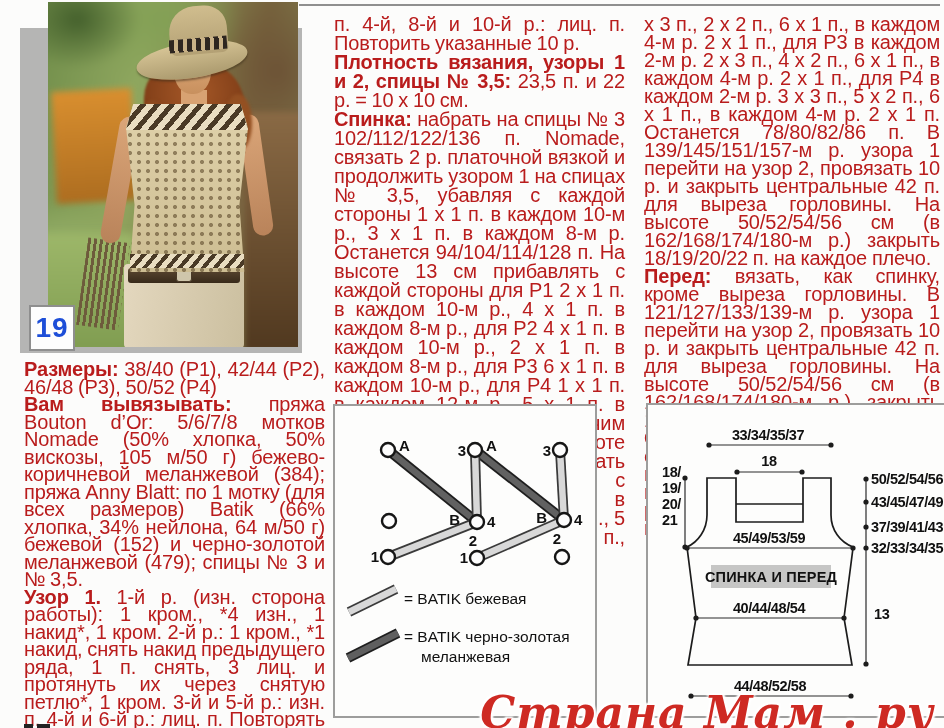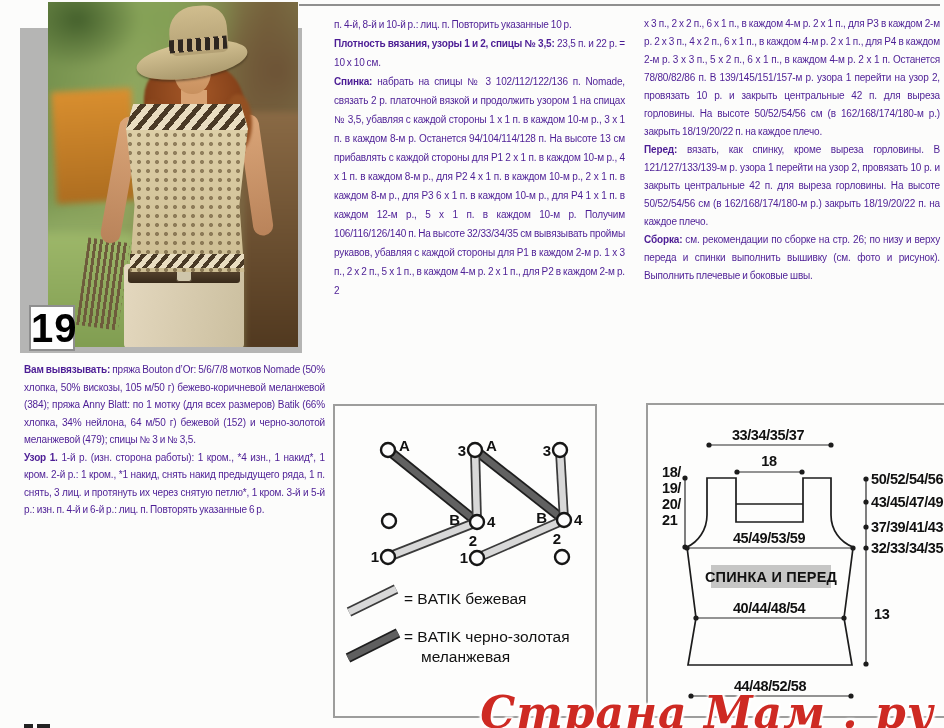--- a/index.html
+++ b/index.html
@@ -4,22 +4,22 @@
 <style>
   html,body{margin:0;padding:0;}
   body{
     width:944px;height:728px;position:relative;overflow:hidden;
     background:#fcfcfb;
     font-family:"Liberation Sans", sans-serif;
     color:#141414;
   }
   .abs{position:absolute;}
   
-  .col{position:absolute;font-size:10px;letter-spacing:-0.15px;word-spacing:-0.6px;
-       text-align:justify;color:#4c1d95;}
+  .col{position:absolute;font-size:20px;letter-spacing:-0.15px;word-spacing:-0.6px;
+       text-align:justify;color:#b91c1c;}
   .col p{margin:0;}
   .col b{font-weight:bold;}
   #col-left{left:24px;top:361px;width:301px;line-height:17.5px;}
   #col-mid{left:334px;top:15px;width:291px;line-height:19px;}
   #col-right{left:644px;top:15px;width:296px;line-height:18px;}
   
   #top-rule{left:299px;top:4px;width:641px;height:2px;background:#8f8f8f;}
   
   #photo-mat{left:20px;top:28px;width:282px;height:325px;background:#b5b5b4;}
   #photo{left:48px;top:2px;width:250px;height:345px;overflow:hidden;background:#7e8f55;}
@@ -71,21 +71,21 @@
   .jeans{left:76px;top:262px;width:120px;height:84px;border-radius:4px;
     background:linear-gradient(100deg,#e4d8bf,#cbbf9f);}
   .belt{left:80px;top:266px;width:112px;height:15px;border-radius:3px;
     background:linear-gradient(#5c4832,#382a1a);}
   .buckle{left:128px;top:267px;width:16px;height:13px;border-radius:3px;
     background:#cfc6ab;border:1px solid #4a3a28;box-sizing:border-box;}
   .fringe{left:34px;top:238px;width:42px;height:88px;transform:rotate(8deg);
     background:repeating-linear-gradient(90deg,#6e5b3c 0 3px, rgba(0,0,0,0) 3px 6px);}
   #badge-19{left:29px;top:305px;width:46px;height:46px;background:#fdfdfd;
     border:2px solid #8e8e8e;box-sizing:border-box;
-    font-size:40px;font-weight:bold;color:#000000;text-align:center;line-height:42px;
+    font-size:28px;font-weight:bold;color:#1d4ed8;text-align:center;line-height:42px;
     letter-spacing:1px;}
   
   .dbox{position:absolute;border:2px solid #9d9d9c;box-sizing:border-box;background:#fdfdfc;}
   #embroidery-box{left:333px;top:404px;width:264px;height:314px;}
   #schematic-box{left:646px;top:403px;width:312px;height:315px;}
   svg{display:block;}
   svg text{font-family:"Liberation Sans", sans-serif;fill:#111;}
   .dia-label{font-size:15px;font-weight:bold;}
   .legend-text{font-size:15.5px;}
   .m-label{font-size:14.5px;font-weight:bold;letter-spacing:-0.4px;}
@@ -121,20 +121,21 @@
   <div class="abs tank"></div>
   <div class="abs yoke"></div>
   <div class="abs tank-hem"></div>
   <div class="abs hat-brim"></div>
   <div class="abs hat-crown"></div>
   <div class="abs hat-band"></div>
 </div>
 <div class="abs" id="badge-19">19</div>
 
 <div class="col" id="col-left">
+  <p><b>Размеры:</b><span> 38/40 (Р1), 42/44 (Р2), 46/48 (Р3), 50/52 (Р4)</span></p>
   <p><b>Вам вывязывать:</b><span> пряжа Bouton d’Or: 5/6/7/8 мотков Nomade (50% хлопка, 50% вискозы, 105 м/50 г) бежево-коричневой меланжевой (384); пряжа Anny Blatt: по 1 мотку (для всех размеров) Batik (66% хлопка, 34% нейлона, 64 м/50 г) бежевой (152) и черно-золотой меланжевой (479); спицы № 3 и № 3,5.</span></p>
   <p><b>Узор 1.</b><span> 1-й р. (изн. сторона работы): 1 кром., *4 изн., 1 накид*, 1 кром. 2-й р.: 1 кром., *1 накид, снять накид предыдущего ряда, 1 п. снять, 3 лиц. и протянуть их через снятую петлю*, 1 кром. 3-й и 5-й р.: изн. п. 4-й и 6-й р.: лиц. п. Повторять указанные 6 р.</span></p>
 </div>
 
 <div class="col" id="col-mid">
   <p><span>п. 4-й, 8-й и 10-й р.: лиц. п. Повторить указанные 10 р.</span></p>
   <p><b>Плотность вязания, узоры 1 и 2, спицы № 3,5:</b><span> 23,5 п. и 22 р. = 10 х 10 см.</span></p>
   <p><b>Спинка:</b><span> набрать на спицы № 3 102/112/122/136 п. Nomade, связать 2 р. платочной вязкой и продолжить узором 1 на спицах № 3,5, убавляя с каждой стороны 1 х 1 п. в каждом 10-м р., 3 х 1 п. в каждом 8-м р. Останется 94/104/114/128 п. На высоте 13 см прибавлять с каждой стороны для Р1 2 х 1 п. в каждом 10-м р., 4 х 1 п. в каждом 8-м р., для Р2 4 х 1 п. в каждом 10-м р., 2 х 1 п. в каждом 8-м р., для Р3 6 х 1 п. в каждом 10-м р., для Р4 1 х 1 п. в каждом 12-м р., 5 х 1 п. в каждом 10-м р. Получим 106/116/126/140 п. На высоте 32/33/34/35 см вывязывать проймы рукавов, убавляя с каждой стороны для Р1 в каждом 2-м р. 1 х 3 п., 2 х 2 п., 5 х 1 п., в каждом 4-м р. 2 х 1 п., для Р2 в каждом 2-м р. 2</span></p>
 </div>
 

